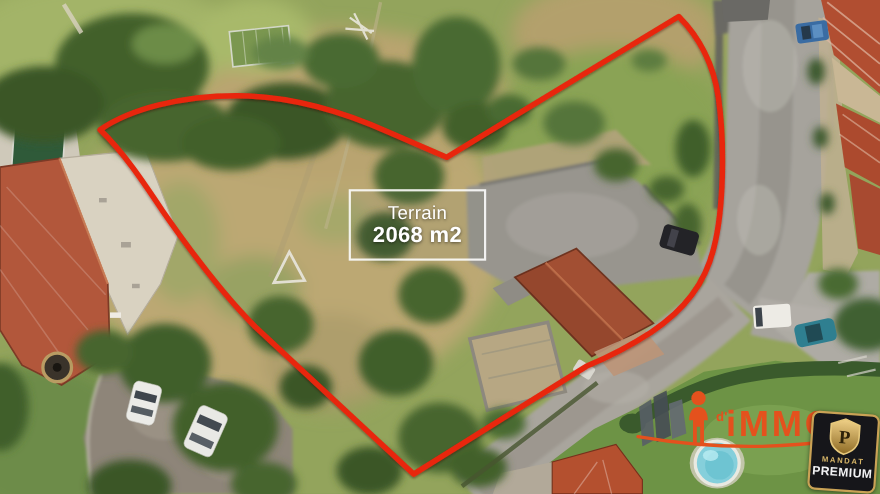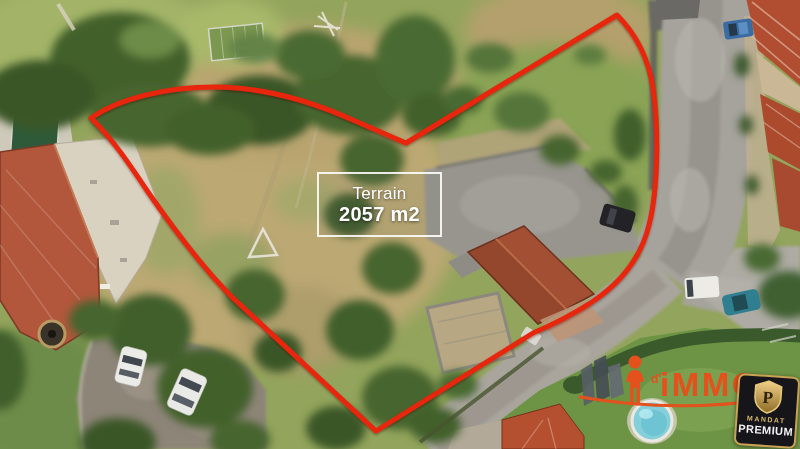--- a/index.html
+++ b/index.html
@@ -284,21 +284,21 @@
        C 641 258 622 282 592 302
        C 575 313 552 325 533 333
        L 376 431
        L 232 297
        C 205 270 173 228 148 192
        C 130 165 112 138 91 118 Z" fill="none" style="stroke:var(--boundary-red,#e8250b)" stroke-width="5" stroke-linejoin="round" stroke-linecap="round" filter="url(#lineShadow)"></path>
 </svg>
 
 <div class="terrain-label">
   <div class="l1">Terrain</div>
-  <div class="l2">2057 m2</div>
+  <div class="l2">2068 m2</div>
 </div>
 
 <div class="watermark">
   <svg class="bars" width="48" height="52" viewBox="0 0 48 52">
     <polygon points="2,16 13,9 16,46 5,52" fill="#585e66" opacity=".9"></polygon>
     <polygon points="15,7 27,1 31,42 18,48" fill="#464c54" opacity=".9"></polygon>
     <polygon points="29,13 41,9 45,40 32,45" fill="#646a72" opacity=".9"></polygon>
   </svg>
   <svg class="person" width="22" height="50" viewBox="0 0 22 50">
     <g style="fill:var(--brand-orange,#e4511d)">

